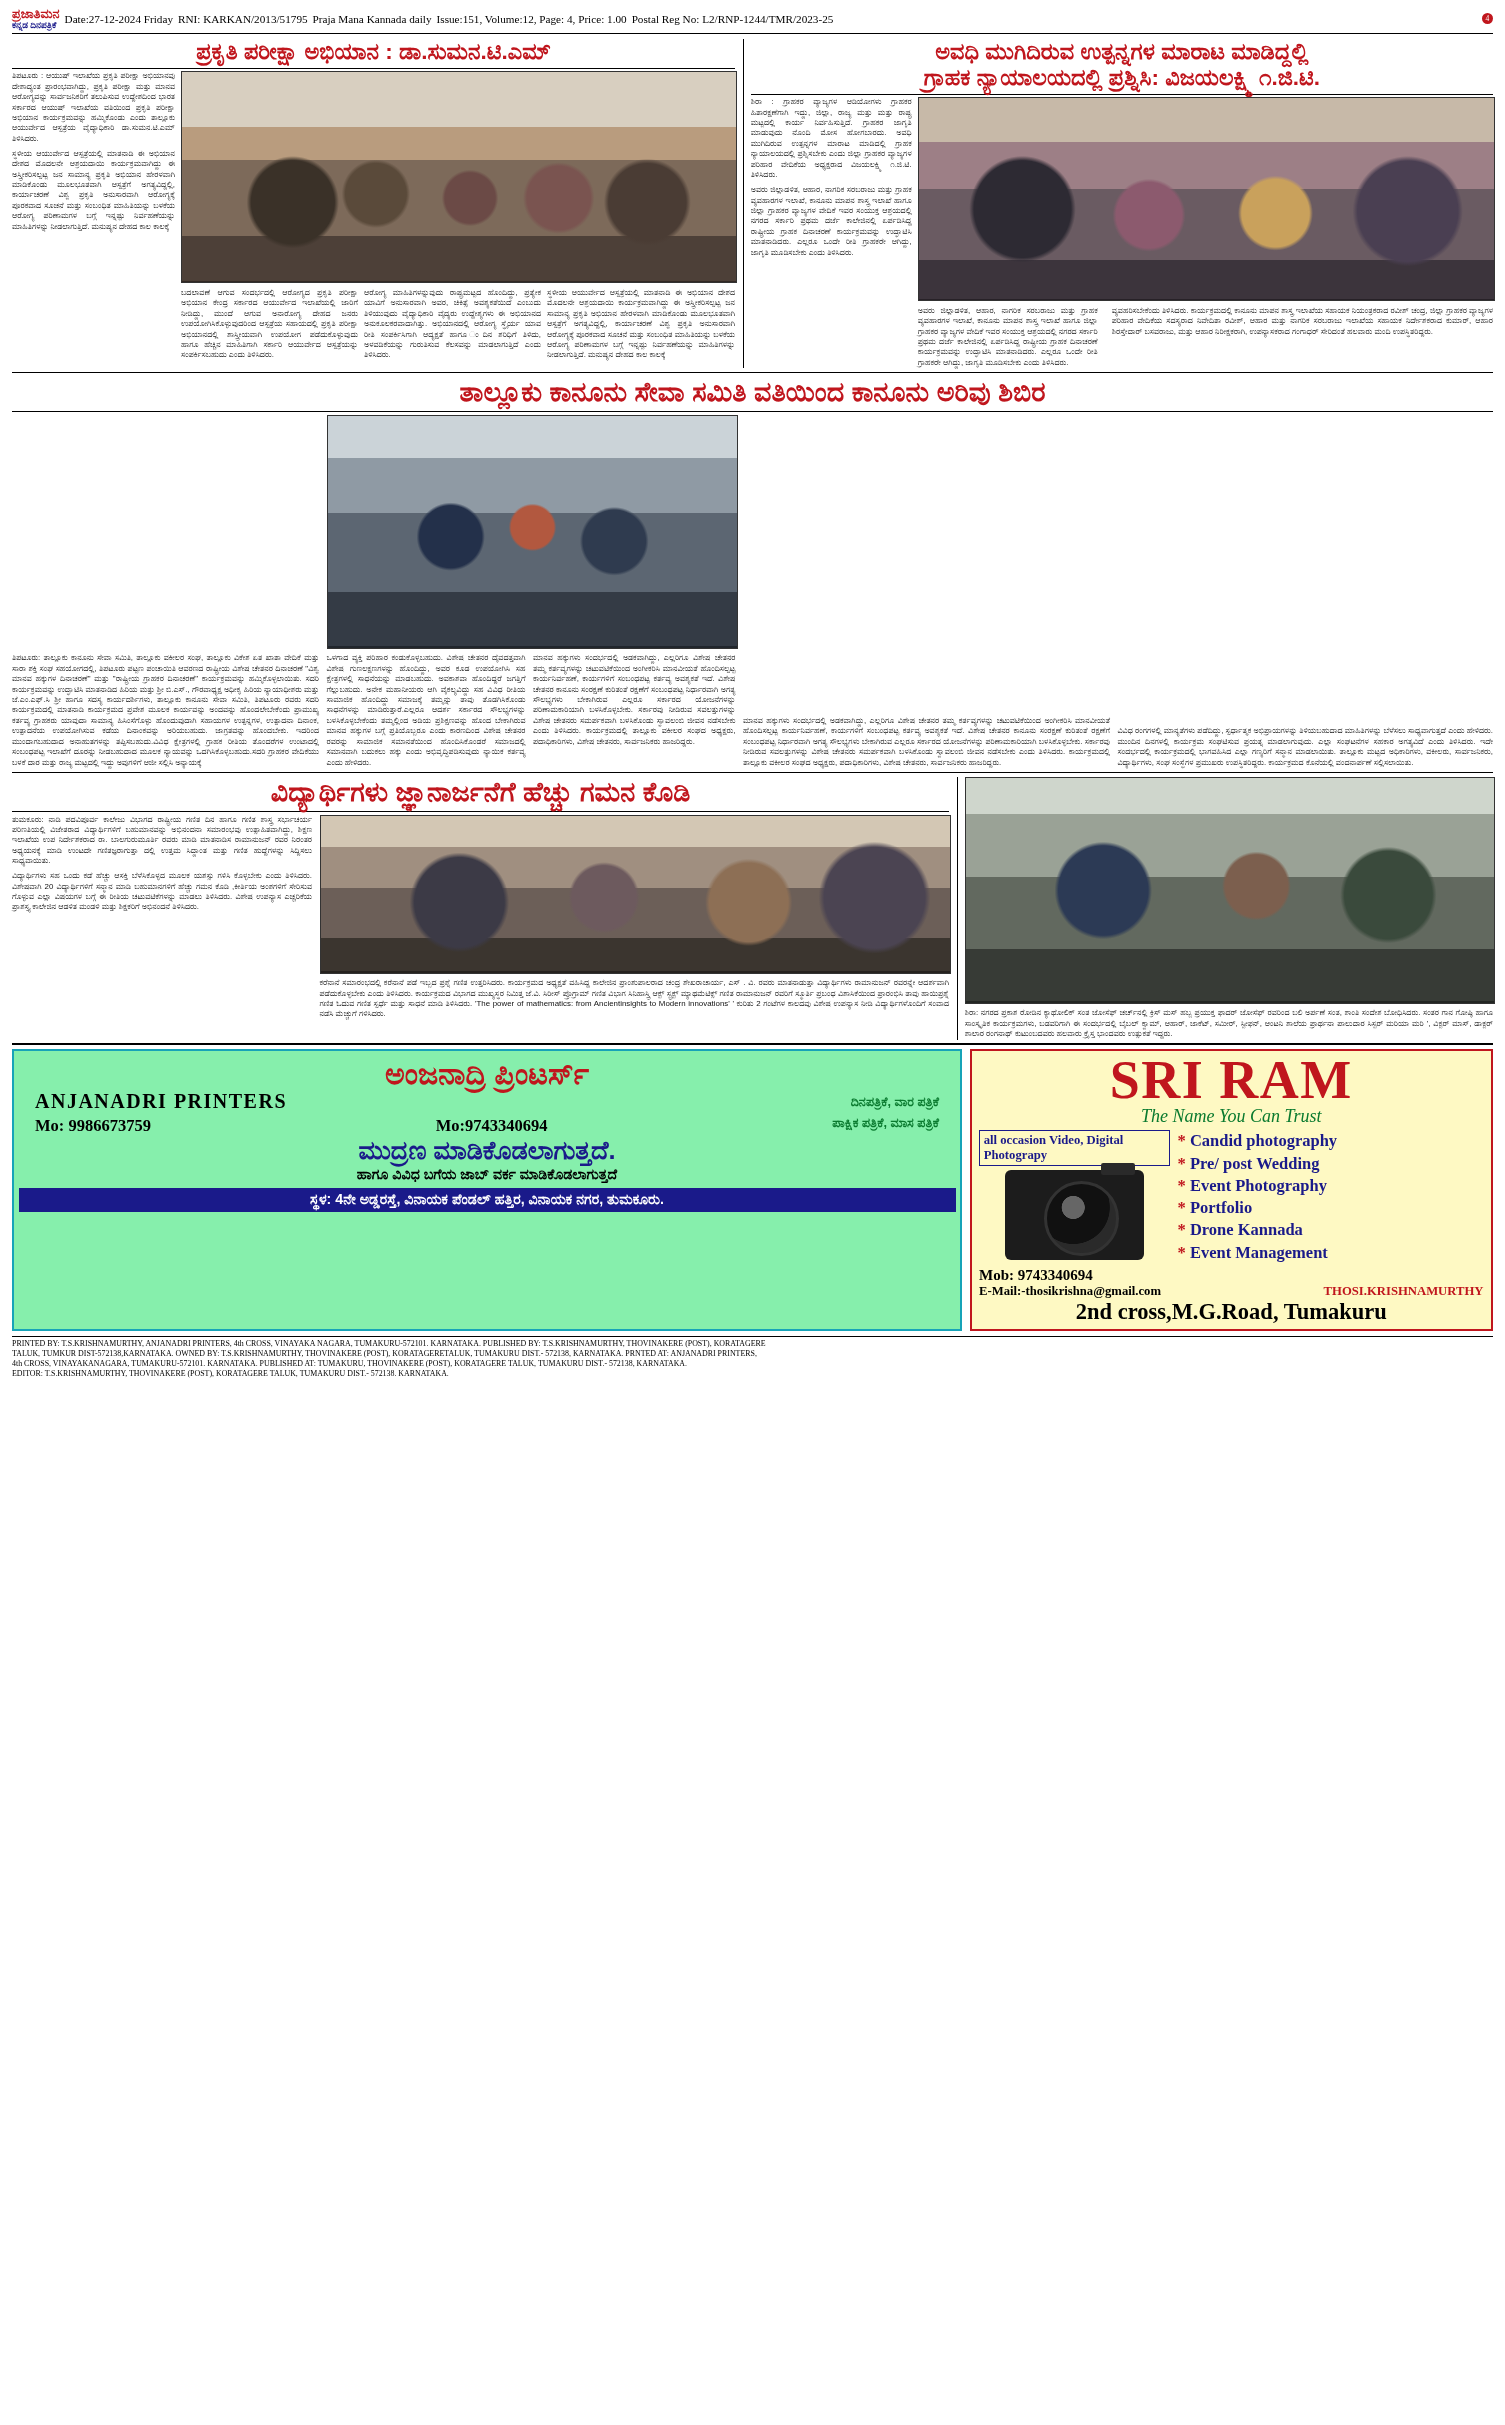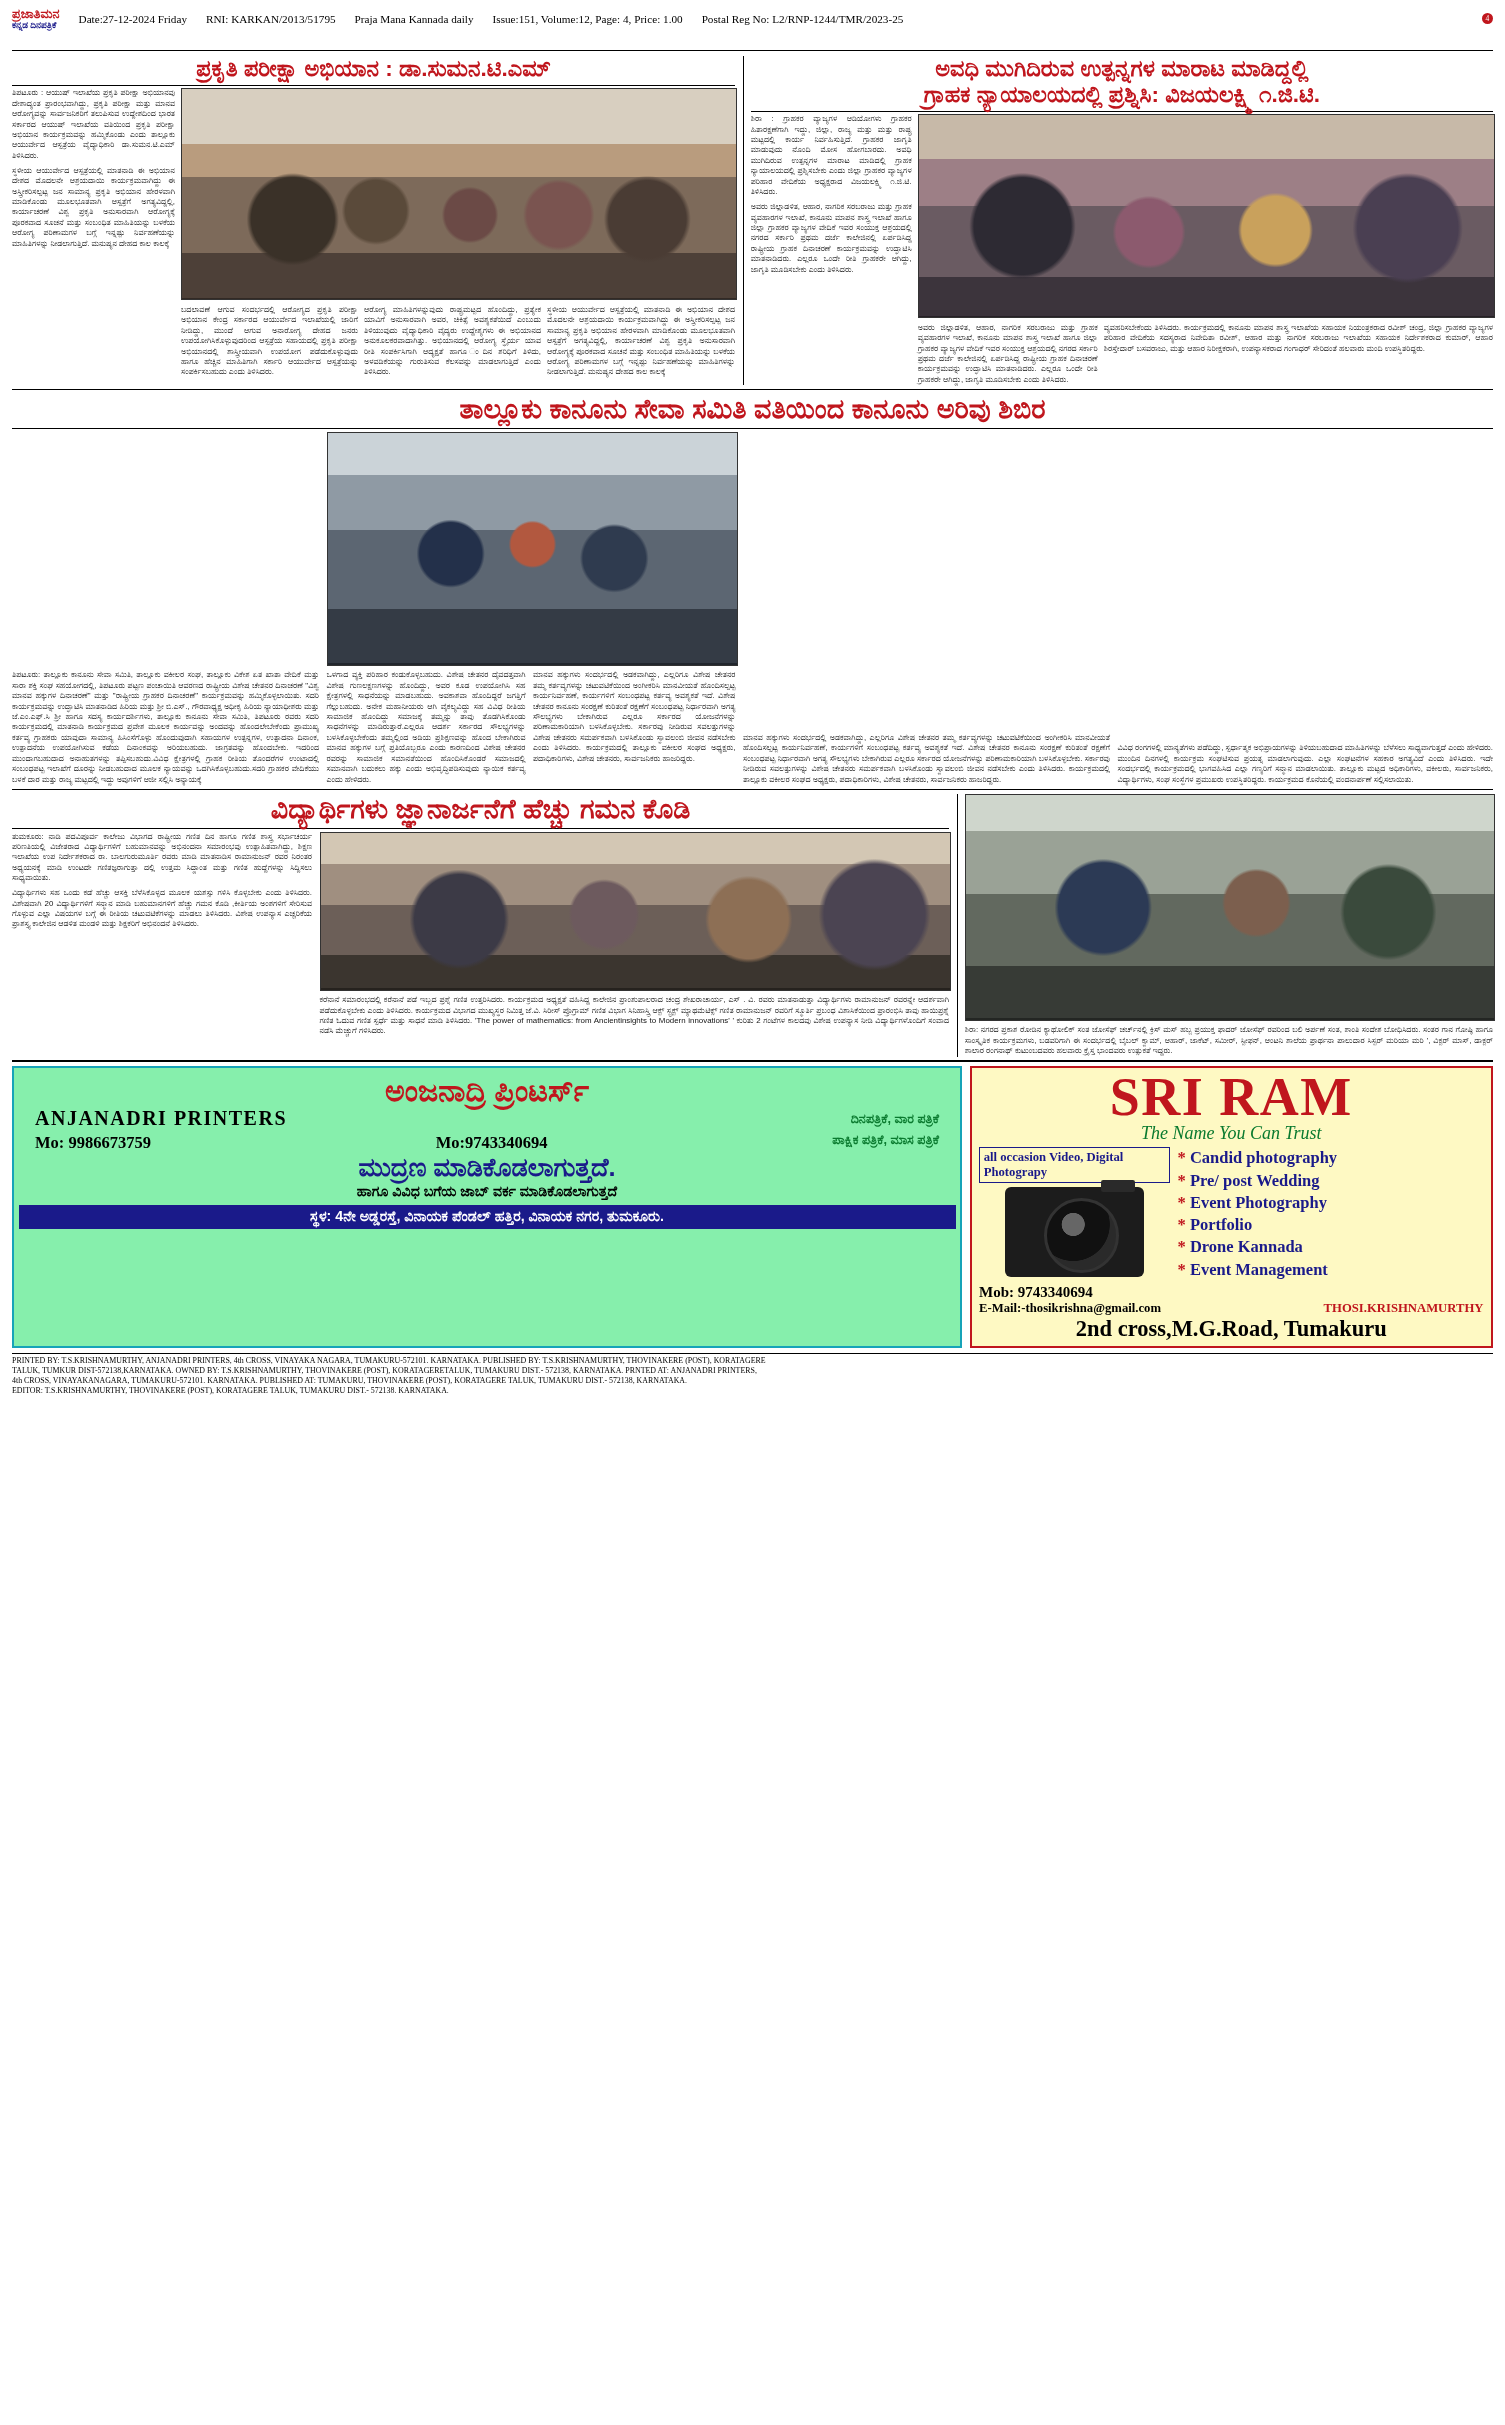--- a/index.html
+++ b/index.html
@@ -1,20 +1,20 @@
 <!DOCTYPE html>
 <html style="font-size:12px"><head>
 <meta charset="utf-8">
 <style>
   html,body{margin:0;padding:0;background:#fff;}
   body{width:1505px;height:2426px;font-family:"Liberation Serif",serif;color:#000;}
   .page{width:1505px;height:2426px;position:relative;box-sizing:border-box;padding:7.5px 12px;}
 
   
-  .masthead{display:flex;align-items:center;border-bottom:1.5px solid #000;padding-bottom:20px;gap:19px;}
+  .masthead{display:flex;align-items:center;border-bottom:1.5px solid #000;padding-bottom:3px;gap:5px;}
   .mh-logo{color:#c0161d;font-weight:bold;font-size:12.7px;line-height:1.05;white-space:nowrap;}
   .mh-logo .l2{color:#1a1a8a;font-size:9px;display:block;}
   .mh-item{font-size:11.2px;white-space:nowrap;}
   .mh-spacer{flex:1;}
   .mh-dot{width:11.2px;height:11.2px;border-radius:50%;background:#c0161d;color:#fff;font-size:7.5px;text-align:center;line-height:11.2px;}
 
   
   .rule{height:1.5px;background:#000;margin:3.7px 0;}
   .thinrule{height:0.7px;background:#000;margin:3px 0;}
   .hl{color:#c0161d;font-weight:bold;text-align:center;line-height:1.15;}
@@ -136,21 +136,21 @@
         <div style="width:161px;">
           <div class="body-text">ಶಿರಾ : ಗ್ರಾಹಕರ ವ್ಯಾಜ್ಯಗಳ ಆಡಿಯೋಗಳು ಗ್ರಾಹಕರ ಹಿತಾರಕ್ಷಣೆಗಾಗಿ ಇದ್ದು, ಜಿಲ್ಲಾ, ರಾಜ್ಯ ಮತ್ತು ಮತ್ತು ರಾಷ್ಟ್ರ ಮಟ್ಟದಲ್ಲಿ ಕಾರ್ಯ ನಿರ್ವಹಿಸುತ್ತಿದೆ. ಗ್ರಾಹಕರ ಜಾಗೃತಿ ಮಾಡುವುದು ನೊಂದಿ ಮೋಸ ಹೋಗಬಾರದು. ಅವಧಿ ಮುಗಿದಿರುವ ಉತ್ಪನ್ನಗಳ ಮಾರಾಟ ಮಾಡಿದಲ್ಲಿ ಗ್ರಾಹಕ ನ್ಯಾಯಾಲಯದಲ್ಲಿ ಪ್ರಶ್ನಿಸಬೇಕು ಎಂದು ಜಿಲ್ಲಾ ಗ್ರಾಹಕರ ವ್ಯಾಜ್ಯಗಳ ಪರಿಹಾರ ವೇದಿಕೆಯ ಅಧ್ಯಕ್ಷರಾದ ವಿಜಯಲಕ್ಷ್ಮಿ ೧.ಜಿ.ಟಿ. ತಿಳಿಸಿದರು.</div>
           <div class="body-text" style="margin-top:4.5px;">ಅವರು ಜಿಲ್ಲಾಡಳಿತ, ಆಹಾರ, ನಾಗರಿಕ ಸರಬರಾಜು ಮತ್ತು ಗ್ರಾಹಕ ವ್ಯವಹಾರಗಳ ಇಲಾಖೆ, ಕಾನೂನು ಮಾಪನ ಶಾಸ್ತ್ರ ಇಲಾಖೆ ಹಾಗೂ ಜಿಲ್ಲಾ ಗ್ರಾಹಕರ ವ್ಯಾಜ್ಯಗಳ ವೇದಿಕೆ ಇವರ ಸಂಯುಕ್ತ ಆಶ್ರಯದಲ್ಲಿ ನಗರದ ಸರ್ಕಾರಿ ಪ್ರಥಮ ದರ್ಜೆ ಕಾಲೇಜಿನಲ್ಲಿ ಏರ್ಪಡಿಸಿದ್ದ ರಾಷ್ಟ್ರೀಯ ಗ್ರಾಹಕ ದಿನಾಚರಣೆ ಕಾರ್ಯಕ್ರಮವನ್ನು ಉದ್ಘಾಟಿಸಿ ಮಾತನಾಡಿದರು. ಎಲ್ಲರೂ ಒಂದೇ ರೀತಿ ಗ್ರಾಹಕರೇ ಆಗಿದ್ದು, ಜಾಗೃತಿ ಮೂಡಿಸಬೇಕು ಎಂದು ತಿಳಿಸಿದರು.</div>
         </div>
         <div style="flex:1;">
           <div class="photo ph2" style="width:100%;height:202px;">
             <div class="cap"></div>
           </div>
           <div style="display:flex;gap:6px;margin-top:4.5px;">
             <div class="body-text" style="width:180px;">ಅವರು ಜಿಲ್ಲಾಡಳಿತ, ಆಹಾರ, ನಾಗರಿಕ ಸರಬರಾಜು ಮತ್ತು ಗ್ರಾಹಕ ವ್ಯವಹಾರಗಳ ಇಲಾಖೆ, ಕಾನೂನು ಮಾಪನ ಶಾಸ್ತ್ರ ಇಲಾಖೆ ಹಾಗೂ ಜಿಲ್ಲಾ ಗ್ರಾಹಕರ ವ್ಯಾಜ್ಯಗಳ ವೇದಿಕೆ ಇವರ ಸಂಯುಕ್ತ ಆಶ್ರಯದಲ್ಲಿ ನಗರದ ಸರ್ಕಾರಿ ಪ್ರಥಮ ದರ್ಜೆ ಕಾಲೇಜಿನಲ್ಲಿ ಏರ್ಪಡಿಸಿದ್ದ ರಾಷ್ಟ್ರೀಯ ಗ್ರಾಹಕ ದಿನಾಚರಣೆ ಕಾರ್ಯಕ್ರಮವನ್ನು ಉದ್ಘಾಟಿಸಿ ಮಾತನಾಡಿದರು. ಎಲ್ಲರೂ ಒಂದೇ ರೀತಿ ಗ್ರಾಹಕರೇ ಆಗಿದ್ದು, ಜಾಗೃತಿ ಮೂಡಿಸಬೇಕು ಎಂದು ತಿಳಿಸಿದರು.</div>
-            <div class="body-text" style="flex:1;">ವ್ಯವಹರಿಸಬೇಕೆಂದು ತಿಳಿಸಿದರು. ಕಾರ್ಯಕ್ರಮದಲ್ಲಿ ಕಾನೂನು ಮಾಪನ ಶಾಸ್ತ್ರ ಇಲಾಖೆಯ ಸಹಾಯಕ ನಿಯಂತ್ರಕರಾದ ರವೀಶ್ ಚಂದ್ರ, ಜಿಲ್ಲಾ ಗ್ರಾಹಕರ ವ್ಯಾಜ್ಯಗಳ ಪರಿಹಾರ ವೇದಿಕೆಯ ಸದಸ್ಯರಾದ ನಿವೇದಿತಾ ರವೀಶ್, ಆಹಾರ ಮತ್ತು ನಾಗರಿಕ ಸರಬರಾಜು ಇಲಾಖೆಯ ಸಹಾಯಕ ನಿರ್ದೇಶಕರಾದ ಕುಮಾರ್, ಆಹಾರ ಶಿರಸ್ತೇದಾರ್ ಬಸವರಾಜು, ಮತ್ತು ಆಹಾರ ನಿರೀಕ್ಷಕರಾಗಿ, ಉಪನ್ಯಾಸಕರಾದ ಗಂಗಾಧರ್ ಸೇರಿದಂತೆ ಹಲವಾರು ಮಂದಿ ಉಪಸ್ಥಿತರಿದ್ದರು.</div>
+            <div class="body-text" style="flex:1;margin-left:8px;">ವ್ಯವಹರಿಸಬೇಕೆಂದು ತಿಳಿಸಿದರು. ಕಾರ್ಯಕ್ರಮದಲ್ಲಿ ಕಾನೂನು ಮಾಪನ ಶಾಸ್ತ್ರ ಇಲಾಖೆಯ ಸಹಾಯಕ ನಿಯಂತ್ರಕರಾದ ರವೀಶ್ ಚಂದ್ರ, ಜಿಲ್ಲಾ ಗ್ರಾಹಕರ ವ್ಯಾಜ್ಯಗಳ ಪರಿಹಾರ ವೇದಿಕೆಯ ಸದಸ್ಯರಾದ ನಿವೇದಿತಾ ರವೀಶ್, ಆಹಾರ ಮತ್ತು ನಾಗರಿಕ ಸರಬರಾಜು ಇಲಾಖೆಯ ಸಹಾಯಕ ನಿರ್ದೇಶಕರಾದ ಕುಮಾರ್, ಆಹಾರ ಶಿರಸ್ತೇದಾರ್ ಬಸವರಾಜು, ಮತ್ತು ಆಹಾರ ನಿರೀಕ್ಷಕರಾಗಿ, ಉಪನ್ಯಾಸಕರಾದ ಗಂಗಾಧರ್ ಸೇರಿದಂತೆ ಹಲವಾರು ಮಂದಿ ಉಪಸ್ಥಿತರಿದ್ದರು.</div>
           </div>
         </div>
       </div>
     </div>
   </div>
 
   <div class="rule"></div>
 
   <div>
     <div class="hl hdline-xl kn">ತಾಲ್ಲೂಕು ಕಾನೂನು ಸೇವಾ ಸಮಿತಿ ವತಿಯಿಂದ ಕಾನೂನು ಅರಿವು ಶಿಬಿರ</div>

